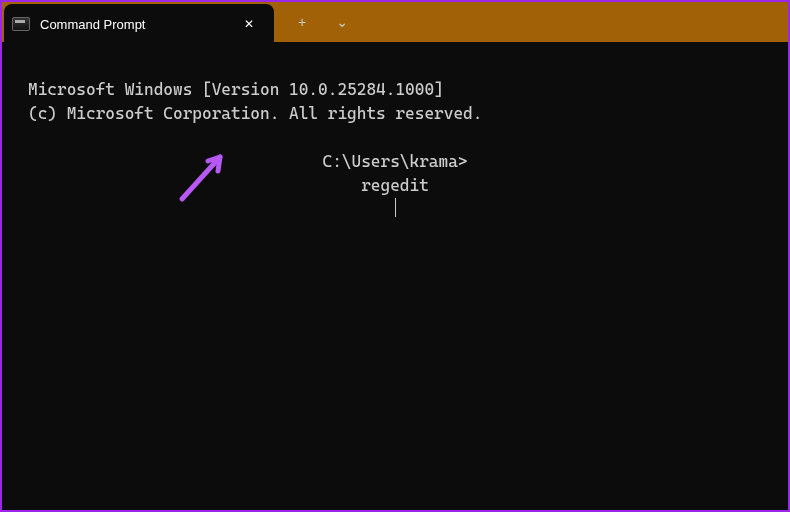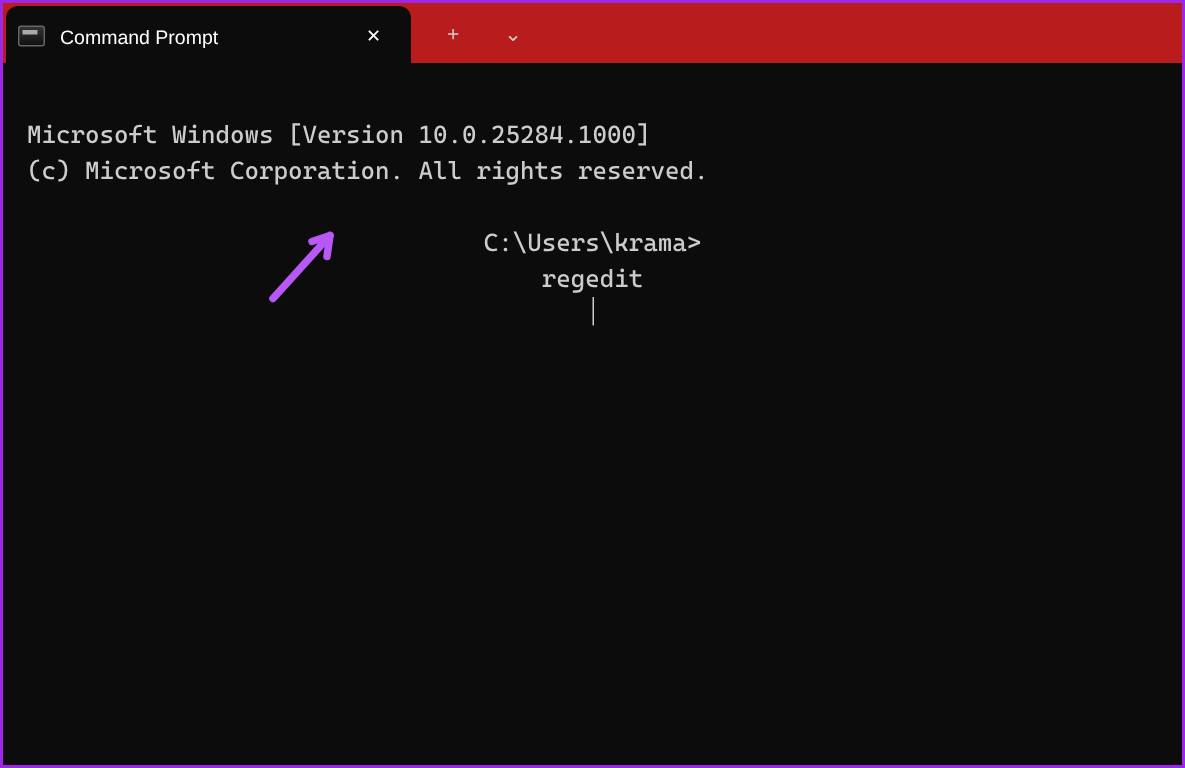--- a/index.html
+++ b/index.html
@@ -11,21 +11,21 @@
       width: 790px;
       height: 512px;
       background: #0c0c0c;
       border: 2px solid #9c27e8;
       font-family: Consolas, 'Courier New', monospace;
       overflow: hidden;
       position: relative;
     }
     .titlebar {
       height: 40px;
-      background: #b91c1c;
+      background: #a16207;
       display: flex;
       align-items: center;
     }
     .tab {
       display: flex;
       align-items: center;
       height: 40px;
       background: #0c0c0c;
       padding: 0 12px 0 8px;
       border-top-left-radius: 8px;
@@ -74,21 +74,21 @@
       gap: 10px;
     }
     .action-btn {
       color: #ccc;
       cursor: pointer;
       font-family: Arial, sans-serif;
       font-size: 14px;
       padding: 4px 10px;
     }
     .terminal {
-      padding: 12px 16px;
+      padding: 12px 26px;
       color: #cccccc;
       font-size: 16.5px;
       line-height: 1.45;
       font-family: Consolas, 'Cascadia Mono', monospace;
       white-space: pre;
     }
     .prompt-line {
       display: flex;
       align-items: center;
       flex-direction: column;

